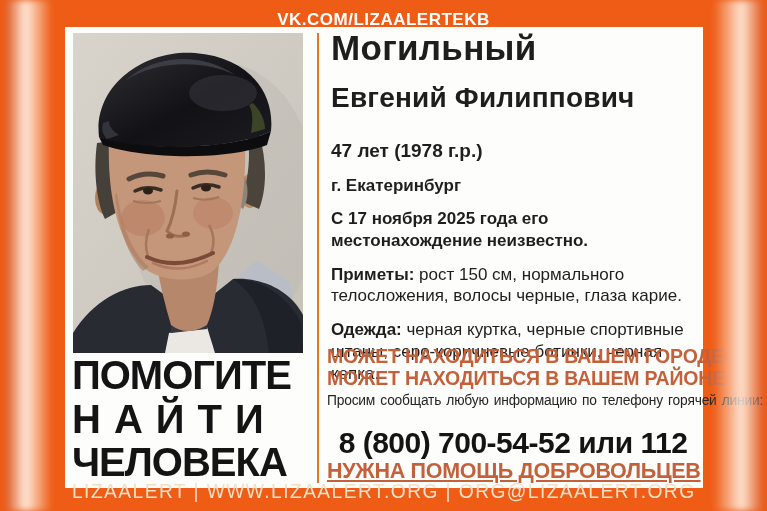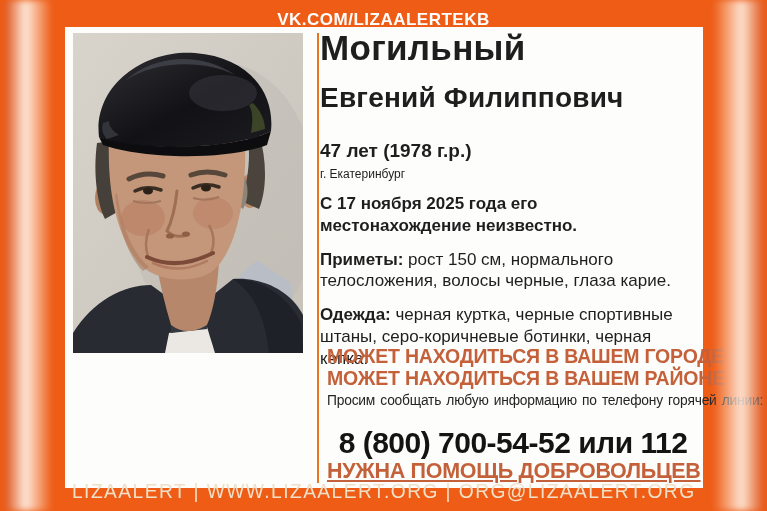--- a/index.html
+++ b/index.html
@@ -40,26 +40,26 @@
     position:absolute;left:7px;top:327px;width:234px;
     color:#151414;font-weight:700;line-height:1.09;font-size:40px;
   }
   .help-banner .line{white-space:nowrap;letter-spacing:-1px;}
   .help-banner .line:nth-child(2){letter-spacing:13px;margin-right:-13px;}
   .divider{
     position:absolute;left:252px;top:6px;bottom:5px;width:2px;
     background:var(--divider);
   }
   .right-col{
-    position:absolute;left:255px;top:3px;width:372px;color:var(--ink);
+    position:absolute;left:266px;top:3px;width:372px;color:var(--ink);
   }
   .last-name{font-size:35px;font-weight:700;line-height:1.02;letter-spacing:.3px;}
   .first-middle{font-size:28px;font-weight:700;line-height:1.05;margin-top:17px;letter-spacing:.2px;}
   .age{font-size:19px;font-weight:700;margin-top:28px;}
-  .city{font-size:12px;font-weight:400;margin-top:5px;}
+  .city{font-size:17px;font-weight:700;margin-top:14px;}
   .missing-since{font-size:17px;font-weight:700;margin-top:12px;line-height:1.28;}
   .para{font-size:17px;margin-top:12px;line-height:1.28;}
   .para b{font-weight:700;}
 
   .alerts{
     position:absolute;left:262px;bottom:4px;width:372px;text-align:center;
   }
   .alert-line{
     color:var(--accent-text);font-weight:700;font-size:19.5px;line-height:1.12;
     white-space:nowrap;letter-spacing:-.2px;
@@ -154,20 +154,25 @@
       <path d="M80,230 Q106,242 134,228" stroke="#b07a60" stroke-width="2.5" fill="none" stroke-linecap="round"></path>
 
       <path d="M26,104 C20,52 72,16 122,20 C174,24 202,58 198,98 C166,116 64,120 26,104 Z" fill="url(#capG)"></path>
       <path d="M26,104 C70,119 166,116 198,98 L194,112 C152,128 70,126 30,112 Z" fill="#0d0d10"></path>
       <path d="M52,48 C80,28 130,26 162,42 C128,18 80,22 52,48 Z" fill="#45454e" opacity=".8"></path>
       <ellipse cx="150" cy="60" rx="34" ry="18" fill="#3a3a42" opacity=".5"></ellipse>
       <path d="M180,70 C188,78 192,88 192,96 L178,100 C180,88 180,78 176,72 Z" fill="#5a6a2f" opacity=".55"></path>
       <path d="M30,90 C28,96 30,102 34,106 L46,102 C40,98 36,94 36,88 Z" fill="#33333a"></path>
     </svg>
 
+    <div class="help-banner">
+      <div class="line">ПОМОГИТЕ</div>
+      <div class="line">НАЙТИ</div>
+      <div class="line">ЧЕЛОВЕКА</div>
+    </div>
 
     <div class="divider"></div>
 
     <div class="right-col">
       <div class="last-name">Могильный</div>
       <div class="first-middle">Евгений Филиппович</div>
       <div class="age">47 лет (1978 г.р.)</div>
       <div class="city">г. Екатеринбург</div>
       <p class="missing-since">С 17 ноября 2025 года его местонахождение неизвестно.</p>
       <p class="para"><b>Приметы:</b> <span>рост 150 см, нормального телосложения, волосы черные, глаза карие.</span></p>

